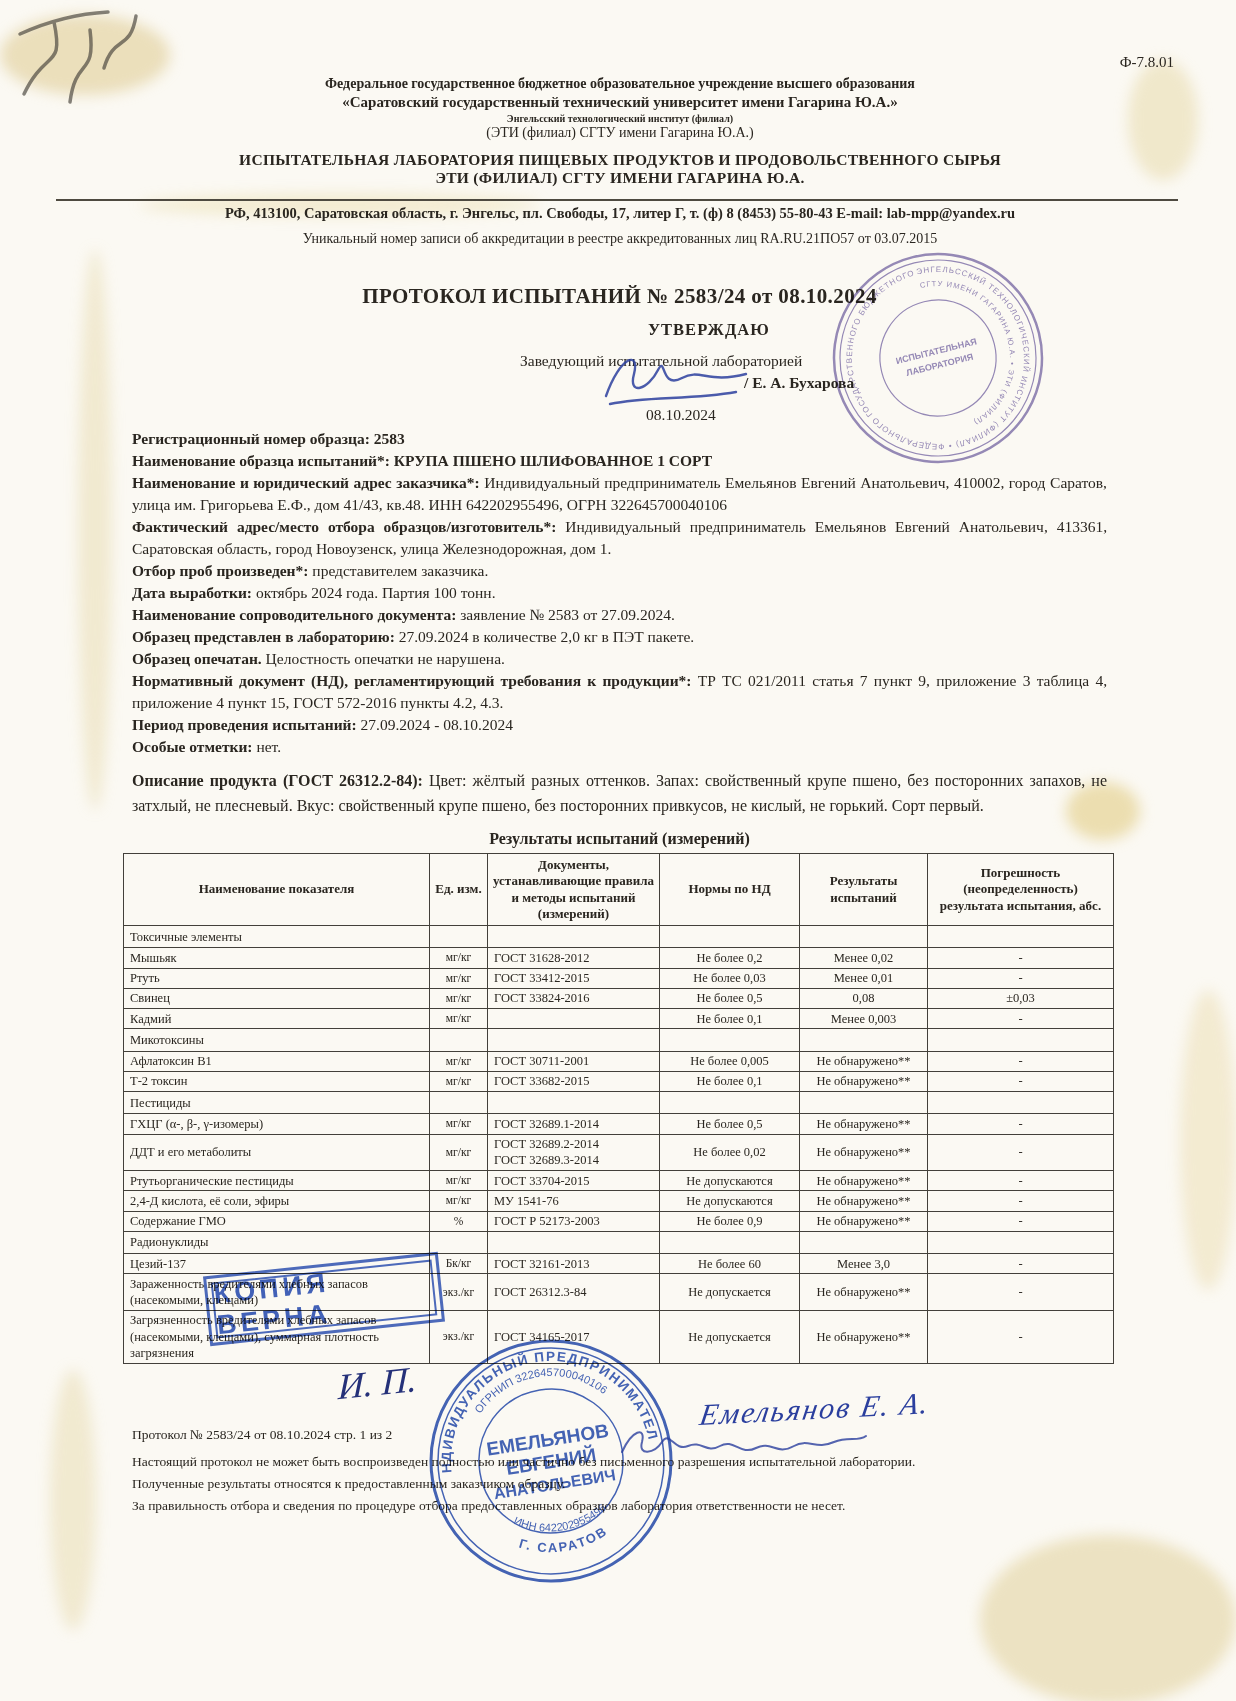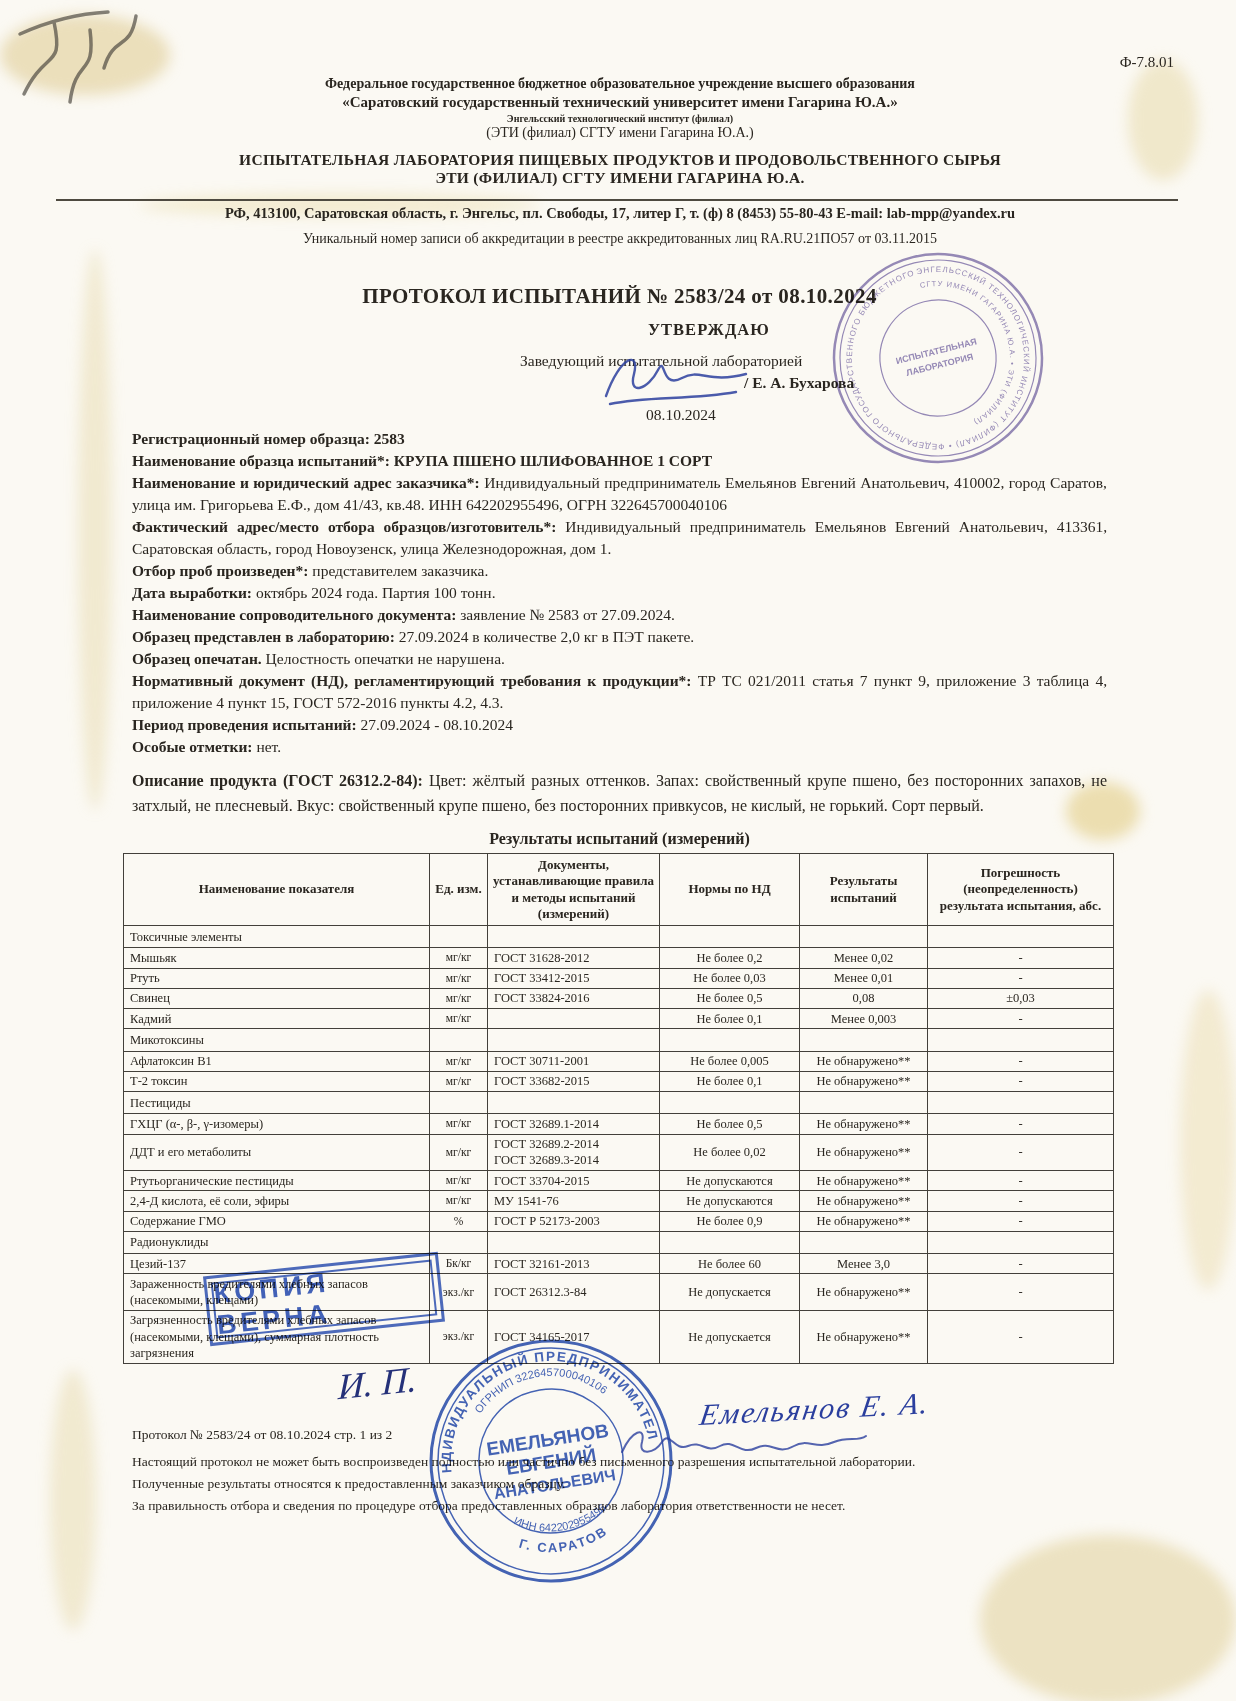--- a/index.html
+++ b/index.html
@@ -93,21 +93,21 @@
   <div class="header">
     <div class="h-org1">Федеральное государственное бюджетное образовательное учреждение высшего образования</div>
     <div class="h-org2">«Саратовский государственный технический университет имени Гагарина Ю.А.»</div>
     <div class="h-org3">Энгельсский технологический институт (филиал)</div>
     <div class="h-org4">(ЭТИ (филиал) СГТУ имени Гагарина Ю.А.)</div>
     <div class="h-lab1">ИСПЫТАТЕЛЬНАЯ ЛАБОРАТОРИЯ ПИЩЕВЫХ ПРОДУКТОВ И  ПРОДОВОЛЬСТВЕННОГО СЫРЬЯ</div>
     <div class="h-lab2">ЭТИ (ФИЛИАЛ) СГТУ ИМЕНИ ГАГАРИНА Ю.А.</div>
   </div>
   <div class="rule"></div>
   <div class="addr">РФ, 413100, Саратовская область, г. Энгельс, пл. Свободы, 17, литер Г, т. (ф) 8 (8453) 55-80-43 E-mail: lab-mpp@yandex.ru</div>
-  <div class="accr">Уникальный номер записи об аккредитации в реестре аккредитованных лиц RA.RU.21ПО57 от 03.11.2015</div>
+  <div class="accr">Уникальный номер записи об аккредитации в реестре аккредитованных лиц RA.RU.21ПО57 от 03.07.2015</div>
 
   <div class="doc-title">ПРОТОКОЛ ИСПЫТАНИЙ № 2583/24 от 08.10.2024</div>
 
   <div class="approve-head">УТВЕРЖДАЮ</div>
   <div class="approve-pos">Заведующий испытательной лабораторией</div>
   <div class="approve-name">/ Е. А. Бухарова</div>
   <div class="approve-date">08.10.2024</div>
   <svg class="sig-approve" viewBox="0 0 160 70">
     <path d="M10,52 C24,12 44,6 38,30 C32,52 52,46 62,26 C70,10 64,46 86,34 C104,24 112,40 150,30 M14,60 C50,52 96,56 140,48" fill="none" stroke="#2b3f9e" stroke-width="2.4" stroke-linecap="round" opacity=".85"></path>
   </svg>

